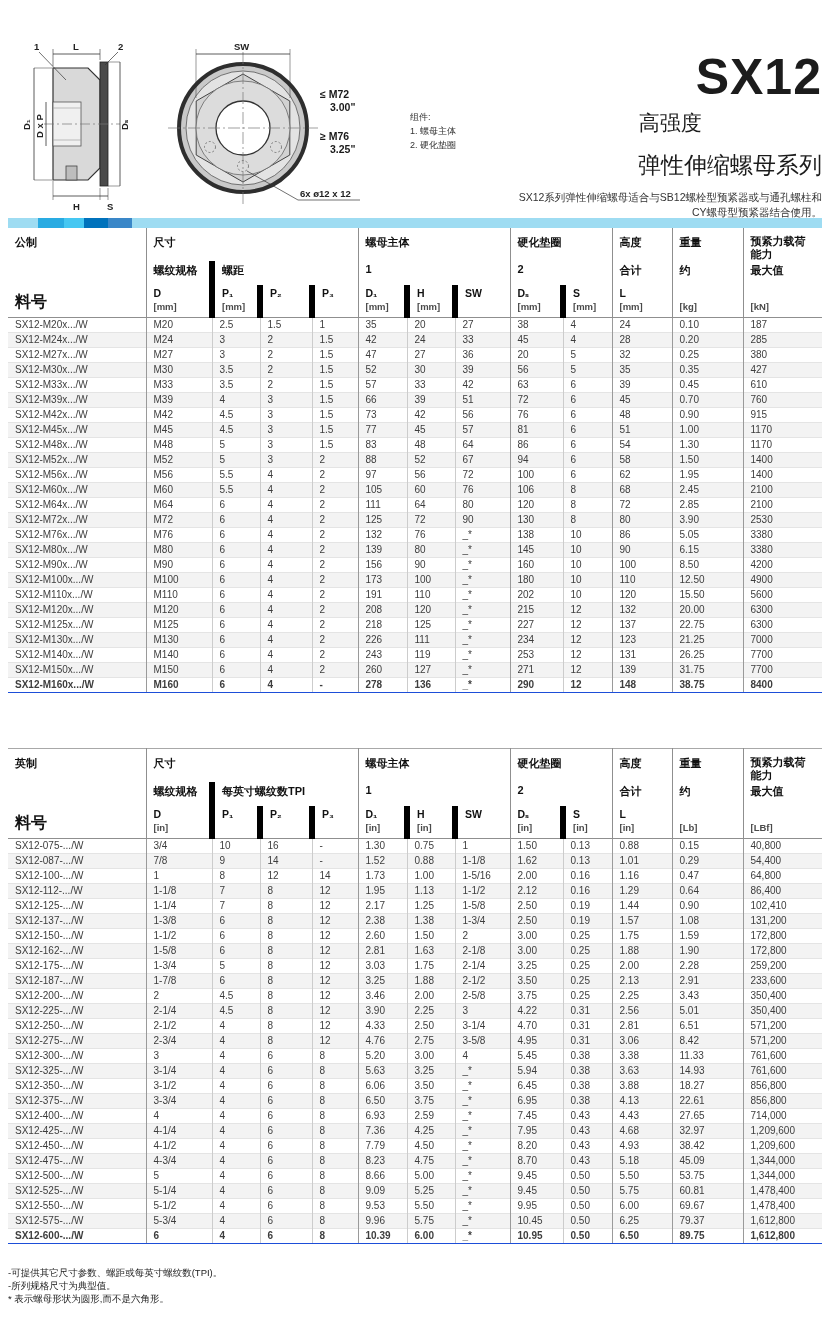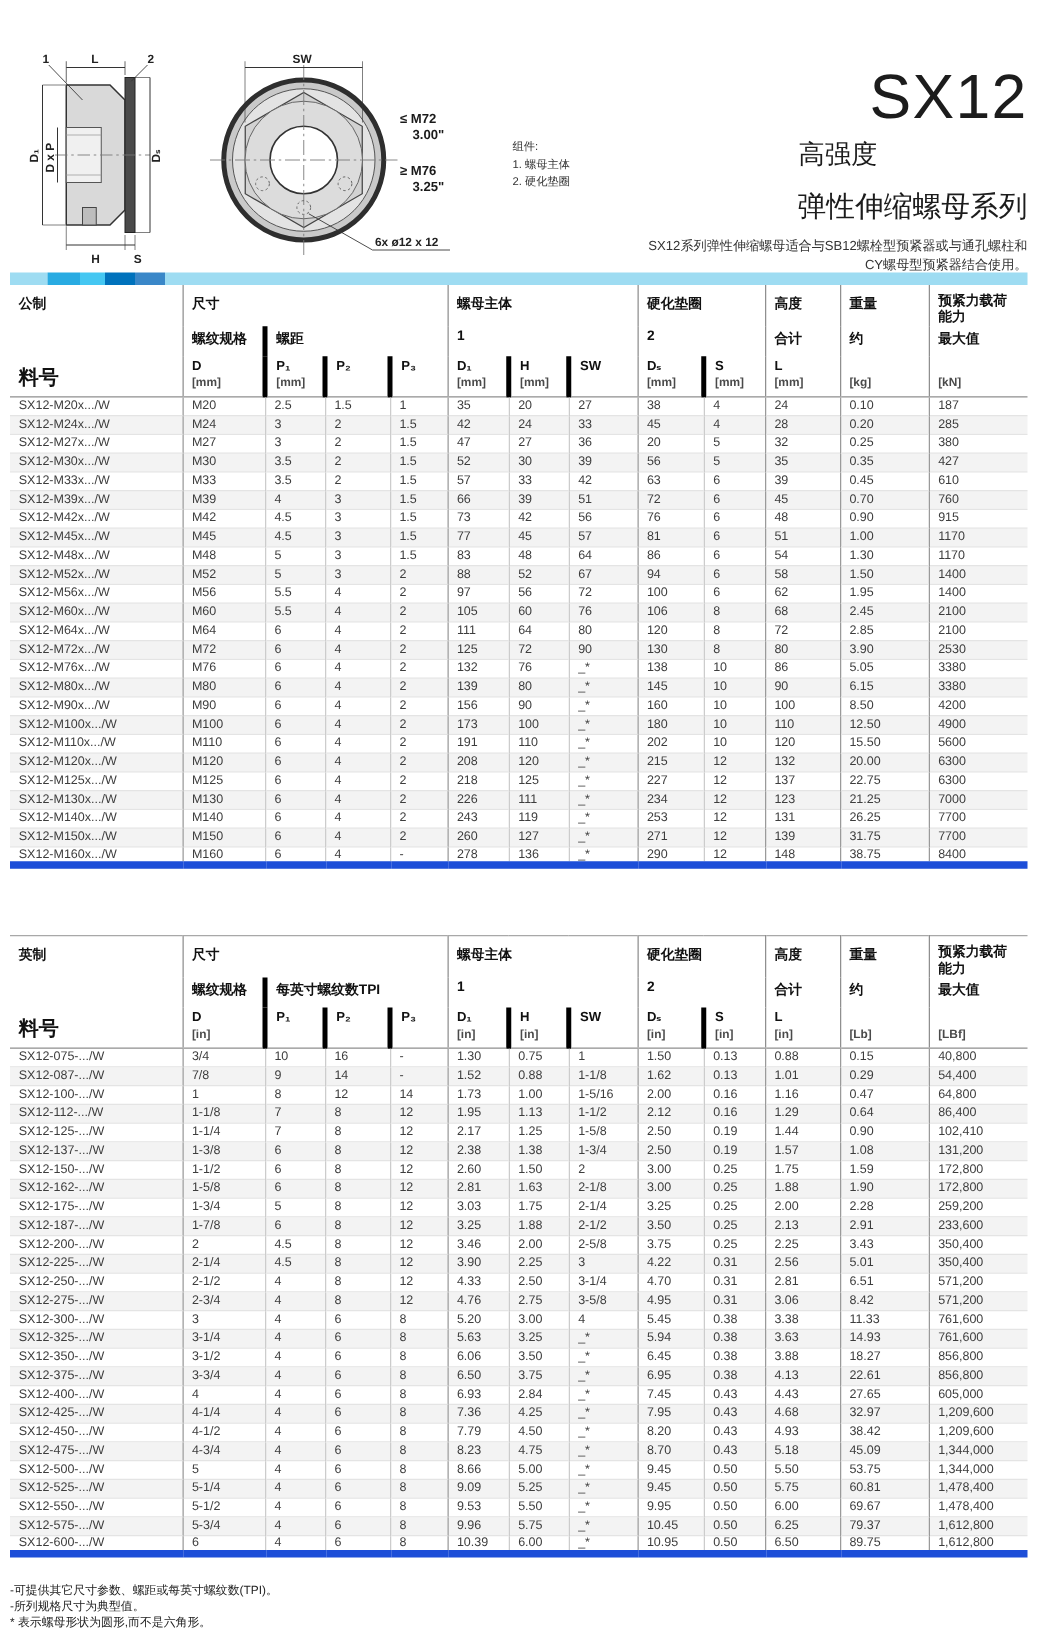--- a/index.html
+++ b/index.html
@@ -1,21 +1,21 @@
 <!DOCTYPE html>
 <html style="--bar-light: #9edcf2; --bar-blue1: #29abe2; --bar-cyan: #45c7f2; --bar-dark: #0072bc; --bar-mid: #3a87c8;"><head>
 <meta charset="utf-8">
 <style>
   * { margin:0; padding:0; box-sizing:border-box; }
   body { background:#fff; font-family:"Liberation Sans","DejaVu Sans",sans-serif; }
   .page { position:relative; width:830px; height:1318px; background:#fff; overflow:hidden; }
 
   
   .titleblock { position:absolute; top:52px; right:8px; text-align:right; color:#1c1c1c; }
-  .brand { font-size:50px; font-weight:400; line-height:1; letter-spacing:1px; }
+  .brand { font-size:50px; font-weight:700; line-height:1; letter-spacing:1px; }
   .sub1  { font-size:21px; margin-top:7px; font-weight:400;text-align:center; }
   .sub2  { font-size:23px; margin-top:13px; font-weight:400; }
   .desc  { font-size:10.5px; color:#333; margin-top:9px; line-height:1.45; }
 
   
   .drawing { position:absolute; left:8px; top:38px; }
   .drawing text { font-family:"Liberation Sans","DejaVu Sans",sans-serif; }
   .dimtxt { font-size:9.5px; font-weight:bold; fill:#222; }
   .notetxt { font-size:10.5px; font-weight:bold; fill:#1a1a1a; }
   .legtxt { font-size:9px; fill:#333; }
@@ -37,33 +37,33 @@
   table.spec th, table.spec td {
     text-align:left; padding:0 2px 0 7px; overflow:hidden; white-space:nowrap;
   }
   thead th { font-weight:bold; color:#111; vertical-align:top; }
   tr.r1 th { height:27px; font-size:11px; padding-top:7px; }
   tr.r2 th { height:24px; font-size:11px; padding-top:2px; }
   tr.r3 th { height:32px; vertical-align:bottom; padding-bottom:4px; border-bottom:1px solid #8f8f8f; }
   .sym  { font-size:10.5px; font-weight:bold; color:#111; height:13px; line-height:13px; }
   .unit { font-size:9.5px; font-weight:bold; color:#4a4a4a; height:13px; line-height:13px; }
   th.maj, td.maj { border-left:1px solid #8f8f8f; }
-  th.min { border-left:4px solid #000000; }
+  th.min { border-left:6px solid #000000; }
   th.c { text-align:center; }
   th.ind { padding-left:14px; }
   .g-preload { white-space:normal !important; line-height:1.2; padding-right:16px !important; }
   tbody td { height:15px; font-size:10px; color:#3d3d3d; border-left:1px solid #cccccc; }
   tbody td:first-child { border-left:none; }
   tbody td:nth-child(2), tbody td:nth-child(6), tbody td:nth-child(9),
   tbody td:nth-child(11), tbody td:nth-child(12), tbody td:nth-child(13) {
     border-left:1px solid #9a9a9a;
   }
   tbody tr:nth-child(even) { background:#f3f3f3; }
   tbody tr + tr td { border-top:1px solid #e4e4e4; }
-  tbody tr:last-child td { border-bottom:6px solid #1d4ed8; }
+  tbody tr:last-child td { border-bottom:1px solid #1d4ed8;font-weight:bold; }
 
   
   .footnotes { position:absolute; left:8px; top:1266px; font-size:9.5px; color:#222; line-height:13px; }
 </style>
 </head>
 <body>
 
 <div class="page">
 
   <svg class="drawing" width="500" height="178" viewBox="0 0 500 178">
@@ -988,27 +988,27 @@
           <td>22.61</td>
           <td>856,800</td>
         </tr>
         <tr>
           <td>SX12-400-.../W</td>
           <td>4</td>
           <td>4</td>
           <td>6</td>
           <td>8</td>
           <td>6.93</td>
-          <td>2.84</td>
+          <td>2.59</td>
           <td>_*</td>
           <td>7.45</td>
           <td>0.43</td>
           <td>4.43</td>
           <td>27.65</td>
-          <td>605,000</td>
+          <td>714,000</td>
         </tr>
         <tr>
           <td>SX12-425-.../W</td>
           <td>4-1/4</td>
           <td>4</td>
           <td>6</td>
           <td>8</td>
           <td>7.36</td>
           <td>4.25</td>
           <td>_*</td>

